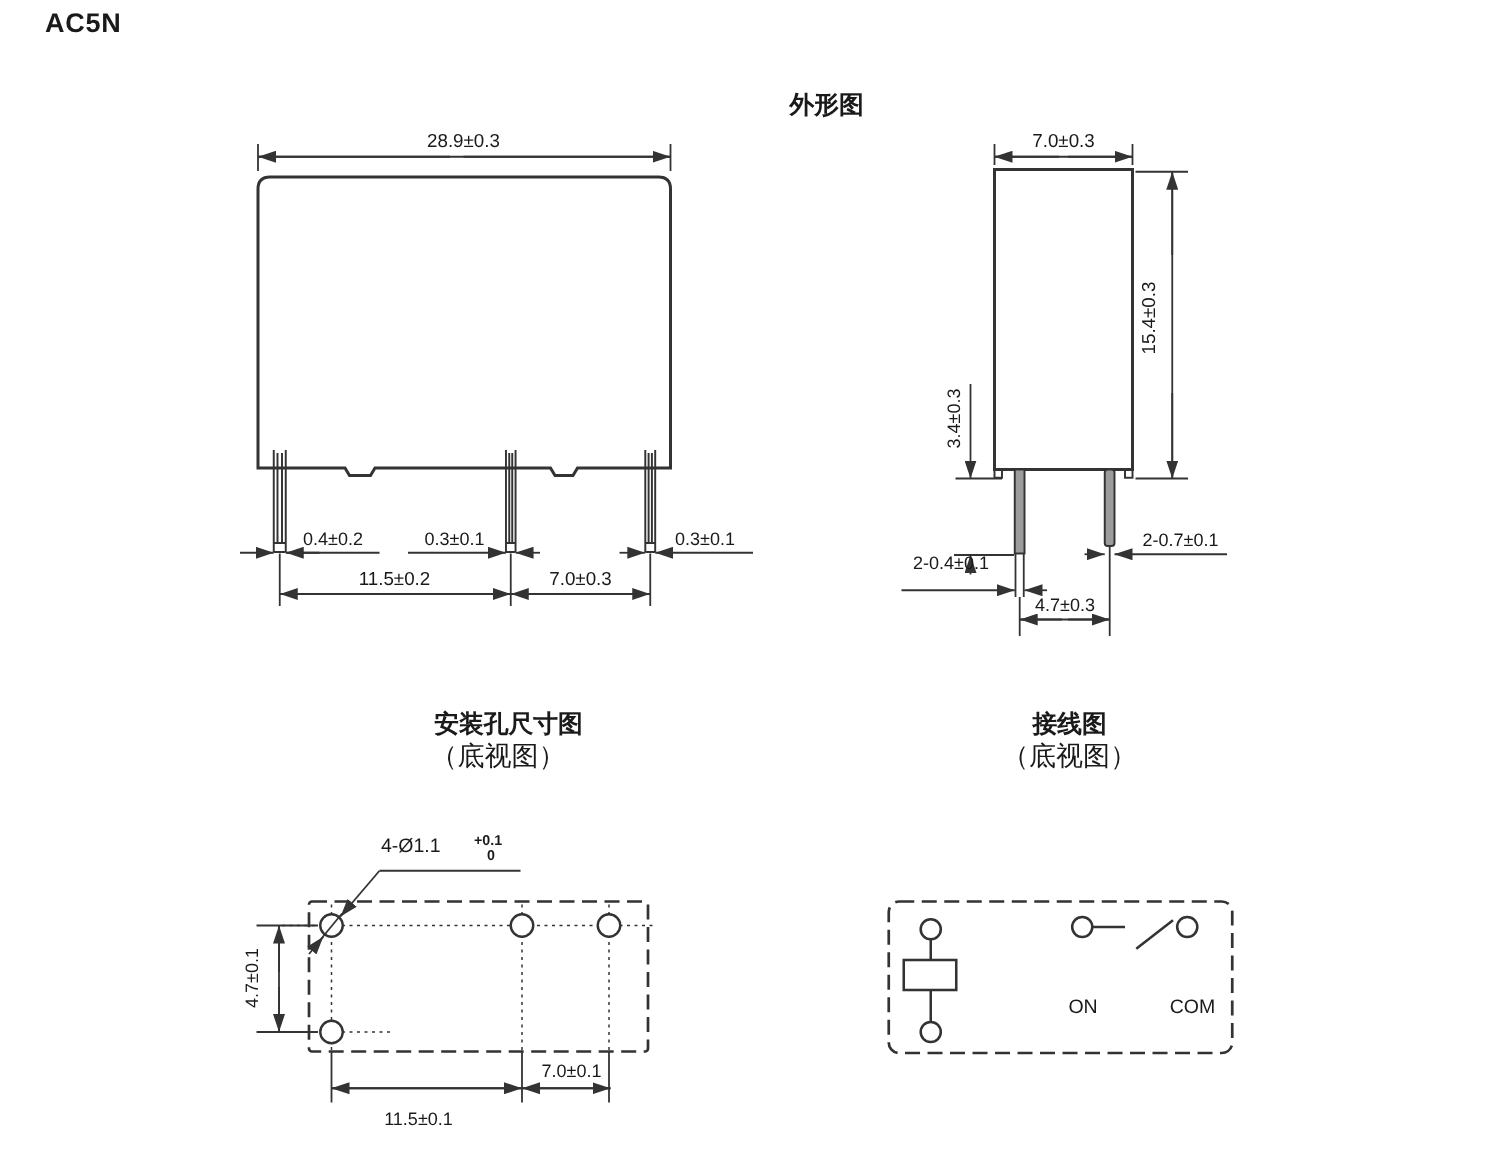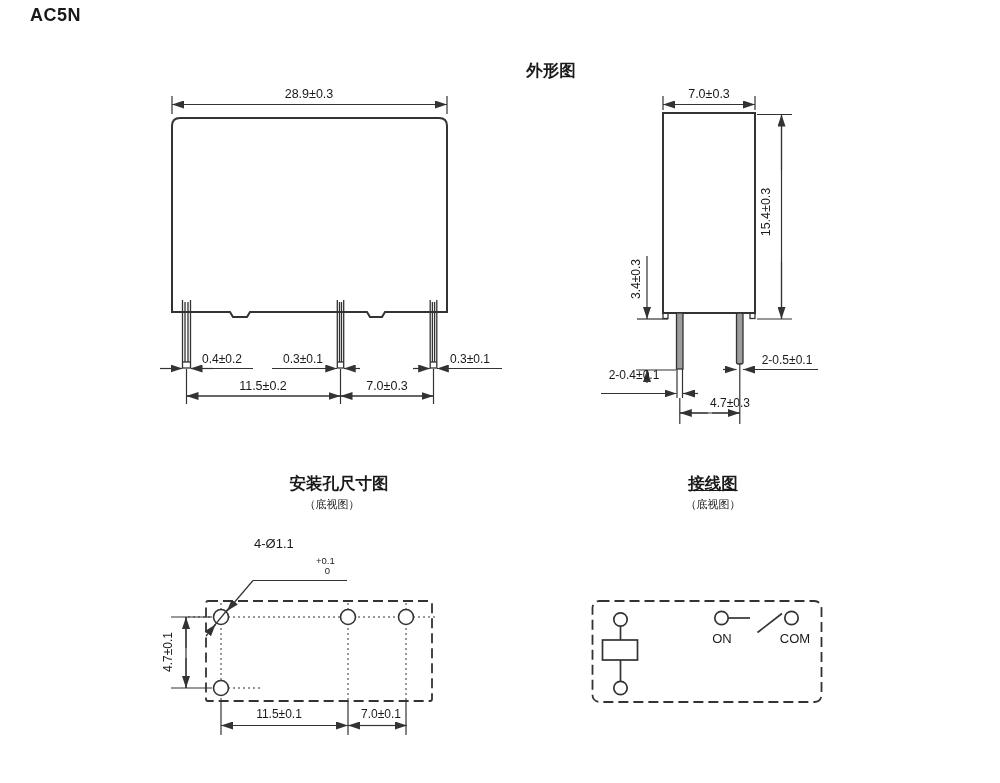--- a/index.html
+++ b/index.html
@@ -4,28 +4,28 @@
 <style>
   html,body{margin:0;padding:0;background:#fff;}
   .sheet{position:relative;width:1000px;height:783px;background:#ffffff;overflow:hidden;
          font-family:"Liberation Sans","DejaVu Sans",sans-serif;color:#1a1a1a;}
   .sheet svg{position:absolute;left:0;top:0;}
   .lbl{position:absolute;font-size:12px;color:#1a1a1a;white-space:nowrap;text-align:center;line-height:15px;}
   .lbl.left{text-align:left;}
   .rot{transform:rotate(-90deg);}
   .model{font-size:18px;font-weight:bold;letter-spacing:.5px;}
   .title-cn{font-size:16.5px;font-weight:600;}
-  .sub-cn{font-size:11px;}
+  .sub-cn{font-size:18px;}
   .dim{font-size:12px;}
   .dim-lg{font-size:12.5px;}
   .holespec{font-size:13px;}
-  .tolstack{position:absolute;font-size:9.5px;line-height:9.5px;text-align:center;}
+  .tolstack{position:absolute;font-size:9.5px;line-height:9.5px;text-align:center;font-weight:bold;}
   .tolstack span{display:block;}
   .tolstack .dn{padding-left:4px;}
-  .sw{font-size:13px;}
+  .sw{font-size:13px;margin-top:32px;}
 </style>
 </head>
 <body>
 
 <div class="sheet">
 
   <svg width="1000" height="783" viewBox="0 0 1000 783">
     <defs>
       <marker id="ah" viewBox="0 0 12 8" refX="12" refY="4" markerWidth="12" markerHeight="8" markerUnits="userSpaceOnUse" orient="auto">
         <path d="M0,0 L12,4 L0,8 Z" fill="#333333"></path>
@@ -219,32 +219,32 @@
   <div class="lbl dim" style="left:182px;top:352px;width:80px;">0.4±0.2</div>
   <div class="lbl dim" style="left:263px;top:352px;width:80px;">0.3±0.1</div>
   <div class="lbl dim" style="left:430px;top:352px;width:80px;">0.3±0.1</div>
   <div class="lbl dim-lg" style="left:213px;top:379px;width:100px;">11.5±0.2</div>
   <div class="lbl dim-lg" style="left:337px;top:379px;width:100px;">7.0±0.3</div>
 
   <div class="lbl dim-lg" style="left:659px;top:87px;width:100px;">7.0±0.3</div>
   <div class="lbl dim-lg rot" style="left:722px;top:204px;width:90px;height:16px;">15.4±0.3</div>
   <div class="lbl dim rot" style="left:597px;top:271px;width:80px;height:16px;">3.4±0.3</div>
   <div class="lbl dim" style="left:589px;top:368px;width:90px;">2-0.4±0.1</div>
-  <div class="lbl dim" style="left:670px;top:396px;width:80px;text-align:right;">4.7±0.3</div>
-  <div class="lbl dim" style="left:742px;top:353px;width:90px;">2-0.5±0.1</div>
+  <div class="lbl dim" style="left:670px;top:396px;width:80px;">4.7±0.3</div>
+  <div class="lbl dim" style="left:742px;top:353px;width:90px;">2-0.7±0.1</div>
 
   <div class="lbl title-cn" style="left:239px;top:476px;width:200px;">安装孔尺寸图</div>
   <div class="lbl sub-cn" style="left:252px;top:497px;width:160px;">（底视图）</div>
-  <div class="lbl holespec left" style="left:254px;top:536px;">4-Ø1.1</div>
+  <div class="lbl holespec left" style="left:254px;top:556px;">4-Ø1.1</div>
   <div class="tolstack" style="left:316px;top:556px;">
     <span class="up">+0.1</span>
     <span class="dn">0</span>
   </div>
   <div class="lbl dim rot" style="left:129px;top:644px;width:80px;height:16px;">4.7±0.1</div>
-  <div class="lbl dim" style="left:229px;top:707px;width:100px;">11.5±0.1</div>
+  <div class="lbl dim" style="left:229px;top:739px;width:100px;">11.5±0.1</div>
   <div class="lbl dim" style="left:331px;top:707px;width:100px;">7.0±0.1</div>
 
-  <div class="lbl title-cn" style="left:653px;top:476px;width:120px;text-decoration:underline;">接线图</div>
+  <div class="lbl title-cn" style="left:653px;top:476px;width:120px;">接线图</div>
   <div class="lbl sub-cn" style="left:653px;top:497px;width:120px;">（底视图）</div>
   <div class="lbl sw" style="left:697px;top:631px;width:50px;">ON</div>
   <div class="lbl sw" style="left:765px;top:631px;width:60px;">COM</div>
 
 </div>
 
 </body></html>

